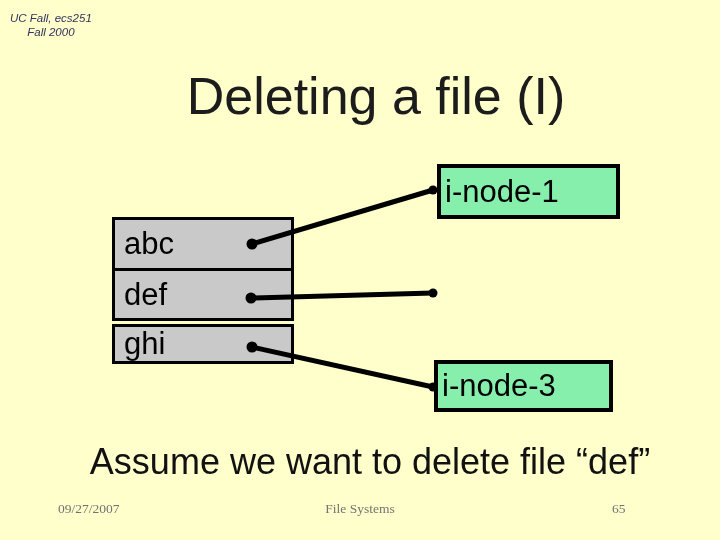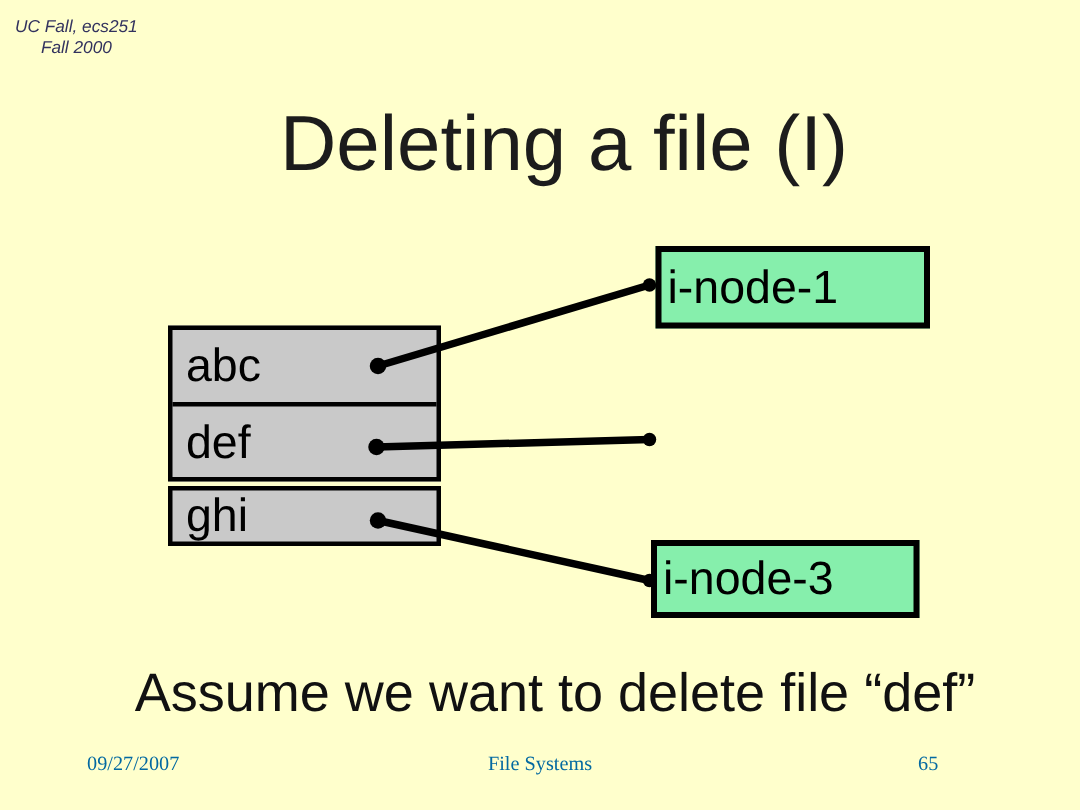--- a/index.html
+++ b/index.html
@@ -63,21 +63,21 @@
   .caption {
     position:absolute; left:0; right:0; top:441px;
     text-align:center; text-indent:20px;
     font-size:36px; color:#111111;
   }
 
   
   .footer span {
     position:absolute; top:501px;
     font-family:"Liberation Serif", serif;
-    font-size:13.5px; color:#0369a1;
+    font-size:13.5px; color:#737373;
   }
   .footer .date { left:58px; }
   .footer .section { left:0; right:0; text-align:center; }
   .footer .page { left:612px; }
 </style>
 </head>
 <body>
 
 <div class="slide">
 

